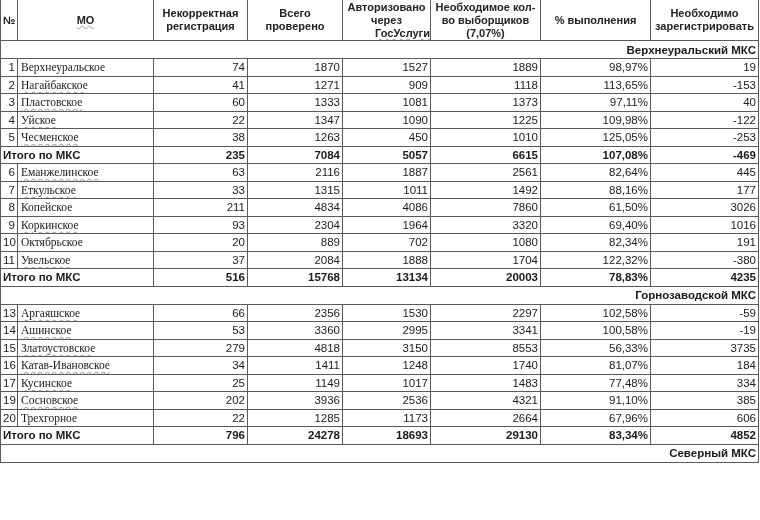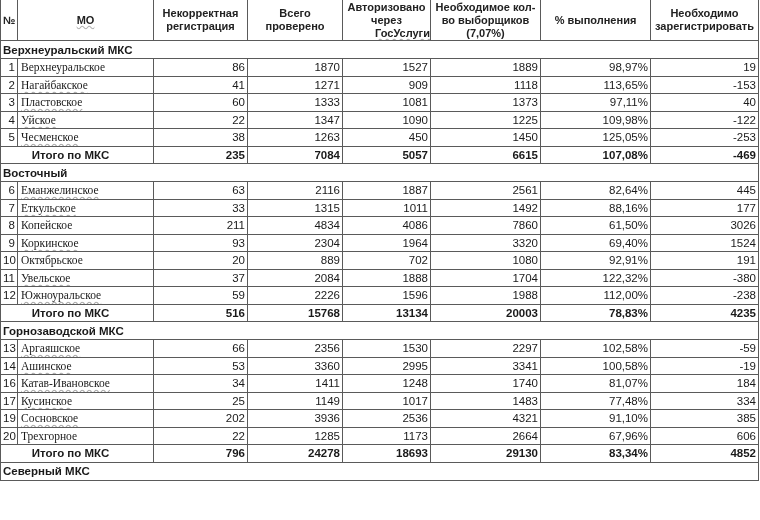--- a/index.html
+++ b/index.html
@@ -7,23 +7,23 @@
          font-family: "Liberation Sans", "DejaVu Sans", sans-serif; color: #1a1a1a; }
   table { border-collapse: collapse; table-layout: fixed; width: 758px; position: absolute; left: 0; top: -1px; }
   td, th { border: 1px solid #5a5a5a; padding: 0 2px; font-size: 11.5px; height: 16.5px; line-height: 16px;
            white-space: nowrap; overflow: hidden; }
   th { font-weight: bold; font-size: 11px; line-height: 13px; height: 40px; text-align: center; vertical-align: middle; white-space: normal; color: #222; }
   th.mo-h span { text-decoration: underline wavy #b0b0b0; }
   td.num { text-align: right; }
   td.idx { text-align: right; padding-right: 2px; }
   td.name { text-align: left; padding-left: 3px; font-family: Liberation Serif, serif; }
   td.name.wavy span { text-decoration: underline wavy #a8a8a8; text-underline-offset: 2px; }
-  tr.section td { text-align: left; font-weight: bold; height: 17px; border-left: 1px solid #5a5a5a; }
+  tr.section td { text-align: right; font-weight: bold; height: 17px; border-left: 1px solid #5a5a5a; }
   tr.total td { font-weight: bold; }
-  tr.total td.total-label { text-align: center; padding-right: 15px; }
+  tr.total td.total-label { text-align: left; padding-right: 15px; }
   .gos { text-decoration: underline wavy #a8a8a8; padding-left: 30px; }
 </style>
 </head>
 <body>
 
 <table>
   <colgroup>
     <col style="width:17px">
     <col style="width:136px">
     <col style="width:94px">
@@ -48,21 +48,21 @@
       <th>Необходимо зарегистрировать</th>
     </tr>
   </thead>
   <tbody id="tbody">
       <tr class="section">
         <td colspan="8">Верхнеуральский МКС</td>
       </tr>
       <tr>
         <td class="idx">1</td>
         <td class="name"><span>Верхнеуральское</span></td>
-        <td class="num">86</td>
+        <td class="num">74</td>
         <td class="num">1870</td>
         <td class="num">1527</td>
         <td class="num">1889</td>
         <td class="num">98,97%</td>
         <td class="num">19</td>
       </tr>
       <tr>
         <td class="idx">2</td>
         <td class="name wavy"><span>Нагайбакское</span></td>
         <td class="num">41</td>
@@ -91,36 +91,33 @@
         <td class="num">1225</td>
         <td class="num">109,98%</td>
         <td class="num">-122</td>
       </tr>
       <tr>
         <td class="idx">5</td>
         <td class="name wavy"><span>Чесменское</span></td>
         <td class="num">38</td>
         <td class="num">1263</td>
         <td class="num">450</td>
-        <td class="num">1450</td>
+        <td class="num">1010</td>
         <td class="num">125,05%</td>
         <td class="num">-253</td>
       </tr>
       <tr class="total">
         <td colspan="2" class="total-label">Итого по МКС</td>
         <td class="num">235</td>
         <td class="num">7084</td>
         <td class="num">5057</td>
         <td class="num">6615</td>
         <td class="num">107,08%</td>
         <td class="num">-469</td>
       </tr>
-      <tr class="section">
-        <td colspan="8">Восточный</td>
-      </tr>
       <tr>
         <td class="idx">6</td>
         <td class="name wavy"><span>Еманжелинское</span></td>
         <td class="num">63</td>
         <td class="num">2116</td>
         <td class="num">1887</td>
         <td class="num">2561</td>
         <td class="num">82,64%</td>
         <td class="num">445</td>
       </tr>
@@ -145,52 +142,42 @@
         <td class="num">3026</td>
       </tr>
       <tr>
         <td class="idx">9</td>
         <td class="name wavy"><span>Коркинское</span></td>
         <td class="num">93</td>
         <td class="num">2304</td>
         <td class="num">1964</td>
         <td class="num">3320</td>
         <td class="num">69,40%</td>
-        <td class="num">1524</td>
+        <td class="num">1016</td>
       </tr>
       <tr>
         <td class="idx">10</td>
         <td class="name"><span>Октябрьское</span></td>
         <td class="num">20</td>
         <td class="num">889</td>
         <td class="num">702</td>
         <td class="num">1080</td>
-        <td class="num">92,91%</td>
+        <td class="num">82,34%</td>
         <td class="num">191</td>
       </tr>
       <tr>
         <td class="idx">11</td>
         <td class="name wavy"><span>Увельское</span></td>
         <td class="num">37</td>
         <td class="num">2084</td>
         <td class="num">1888</td>
         <td class="num">1704</td>
         <td class="num">122,32%</td>
         <td class="num">-380</td>
       </tr>
-      <tr>
-        <td class="idx">12</td>
-        <td class="name wavy"><span>Южноуральское</span></td>
-        <td class="num">59</td>
-        <td class="num">2226</td>
-        <td class="num">1596</td>
-        <td class="num">1988</td>
-        <td class="num">112,00%</td>
-        <td class="num">-238</td>
-      </tr>
       <tr class="total">
         <td colspan="2" class="total-label">Итого по МКС</td>
         <td class="num">516</td>
         <td class="num">15768</td>
         <td class="num">13134</td>
         <td class="num">20003</td>
         <td class="num">78,83%</td>
         <td class="num">4235</td>
       </tr>
       <tr class="section">
@@ -210,20 +197,30 @@
         <td class="idx">14</td>
         <td class="name wavy"><span>Ашинское</span></td>
         <td class="num">53</td>
         <td class="num">3360</td>
         <td class="num">2995</td>
         <td class="num">3341</td>
         <td class="num">100,58%</td>
         <td class="num">-19</td>
       </tr>
       <tr>
+        <td class="idx">15</td>
+        <td class="name wavy"><span>Златоустовское</span></td>
+        <td class="num">279</td>
+        <td class="num">4818</td>
+        <td class="num">3150</td>
+        <td class="num">8553</td>
+        <td class="num">56,33%</td>
+        <td class="num">3735</td>
+      </tr>
+      <tr>
         <td class="idx">16</td>
         <td class="name wavy"><span>Катав-Ивановское</span></td>
         <td class="num">34</td>
         <td class="num">1411</td>
         <td class="num">1248</td>
         <td class="num">1740</td>
         <td class="num">81,07%</td>
         <td class="num">184</td>
       </tr>
       <tr>

